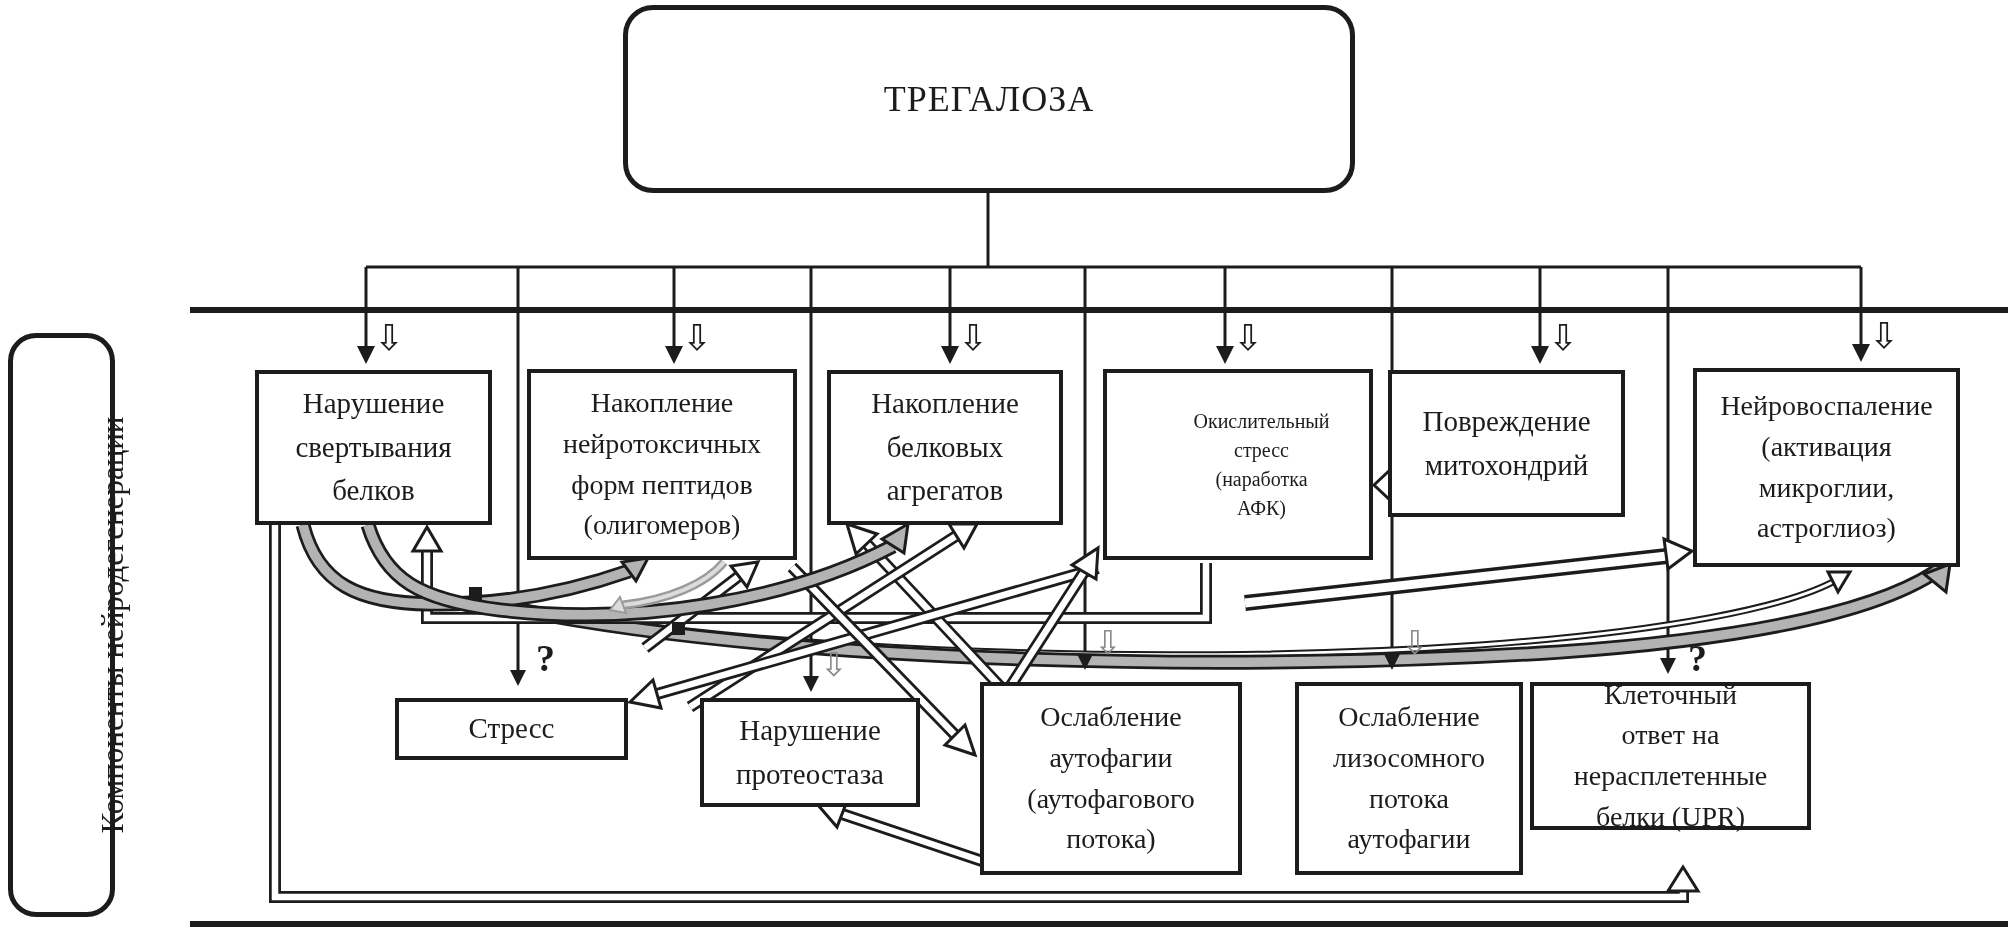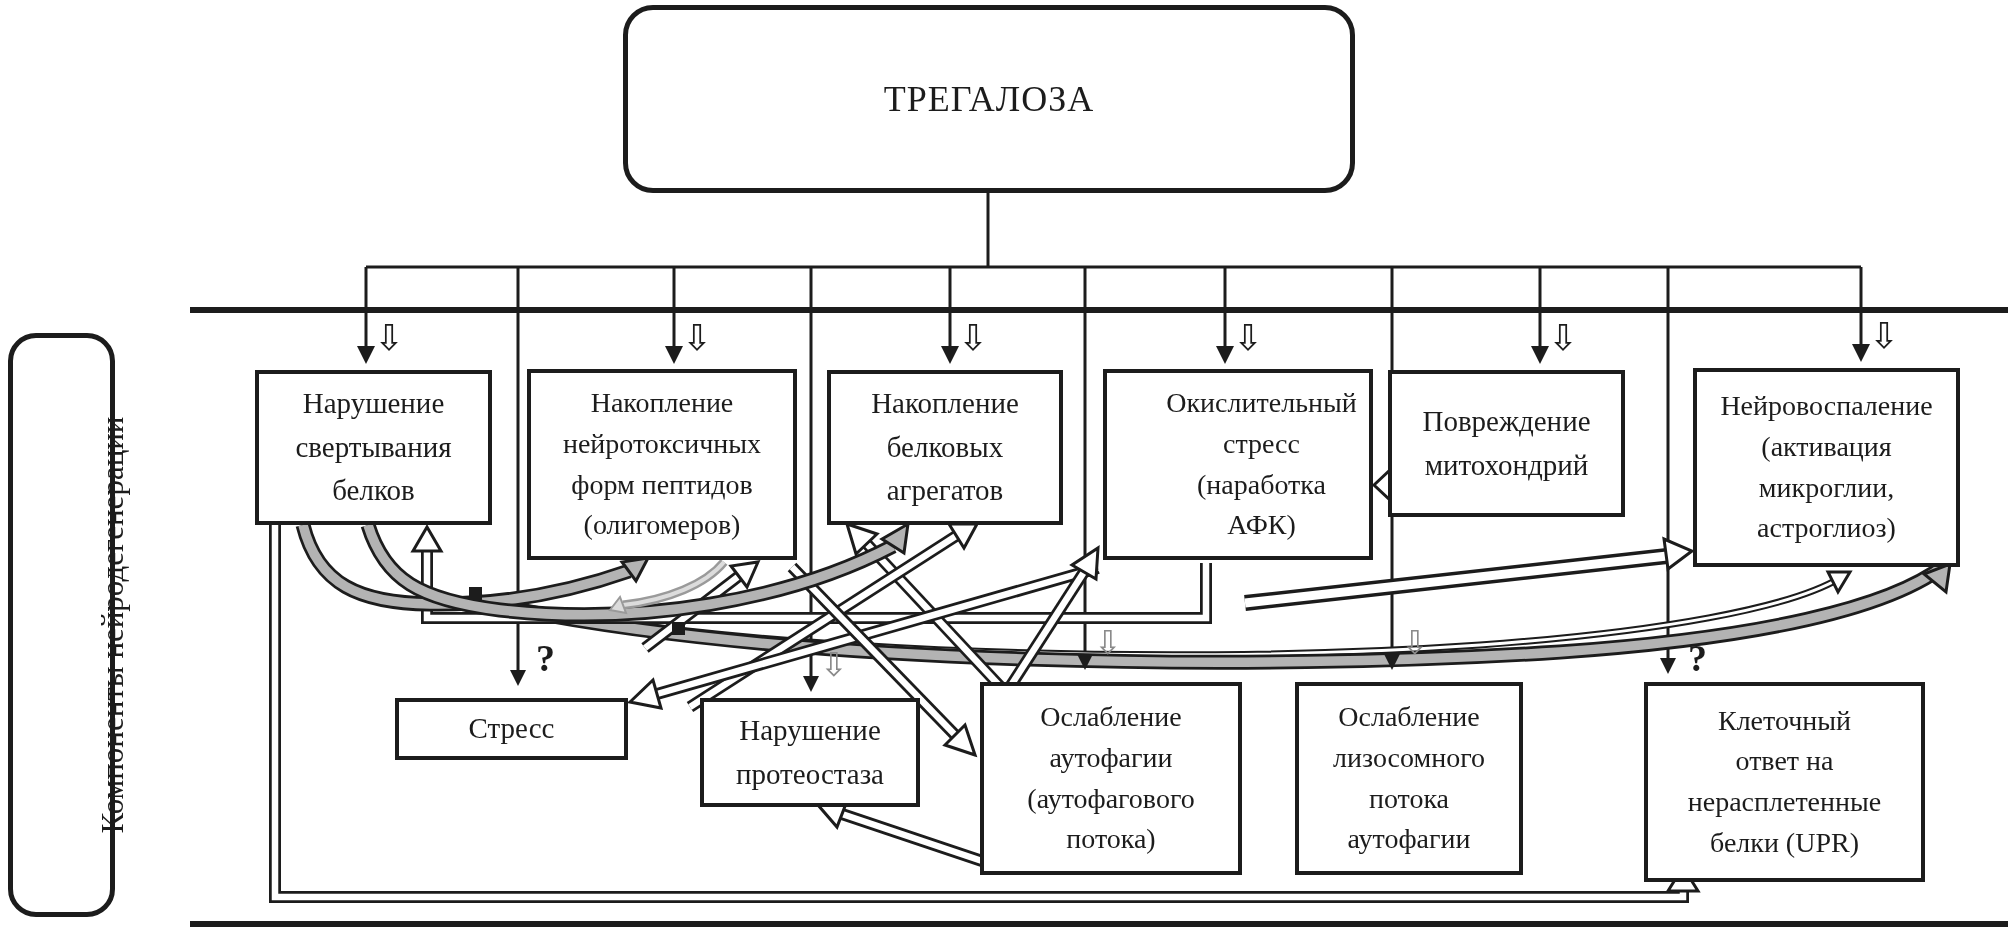--- a/index.html
+++ b/index.html
@@ -146,21 +146,21 @@
   <div class="box" style="left:255px;top:370px;width:237px;height:155px;"><span>Нарушение
 свертывания
 белков</span></div>
   <div class="box" style="left:527px;top:369px;width:270px;height:191px;font-size:28px;line-height:1.45;"><span>Накопление
 нейротоксичных
 форм пептидов
 (олигомеров)</span></div>
   <div class="box" style="left:827px;top:370px;width:236px;height:155px;"><span>Накопление
 белковых
 агрегатов</span></div>
-  <div class="box" style="left:1103px;top:369px;width:270px;height:191px;font-size:28px;line-height:1.45;padding-left:47px;"><span>Окислительный
+  <div class="box" style="left:1103px;top:369px;width:270px;height:191px;font-size:20px;line-height:1.45;padding-left:47px;"><span>Окислительный
 стресс
 (наработка
 АФК)</span></div>
   <div class="box" style="left:1388px;top:370px;width:237px;height:147px;"><span>Повреждение
 митохондрий</span></div>
   <div class="box" style="left:1693px;top:368px;width:267px;height:199px;font-size:28px;line-height:1.45;"><span>Нейровоспаление
 (активация
 микроглии,
 астроглиоз)</span></div>
 
@@ -168,21 +168,21 @@
   <div class="box" style="left:700px;top:698px;width:220px;height:109px;"><span>Нарушение
 протеостаза</span></div>
   <div class="box" style="left:980px;top:682px;width:262px;height:193px;font-size:28px;line-height:1.45;"><span>Ослабление
 аутофагии
 (аутофагового
 потока)</span></div>
   <div class="box" style="left:1295px;top:682px;width:228px;height:193px;font-size:28px;line-height:1.45;"><span>Ослабление
 лизосомного
 потока
 аутофагии</span></div>
-  <div class="box" style="left:1644px;top:682px;width:281px;height:200px;font-size:28px;line-height:1.45;"><span>Клеточный
+  <div class="box" style="left:1530px;top:682px;width:281px;height:148px;font-size:28px;line-height:1.45;"><span>Клеточный
 ответ на
 нерасплетенные
 белки (UPR)</span></div>
 
   <span class="dwn" style="left:374px;top:320px;">⇩</span>
   <span class="dwn" style="left:682px;top:320px;">⇩</span>
   <span class="dwn" style="left:958px;top:320px;">⇩</span>
   <span class="dwn" style="left:1233px;top:320px;">⇩</span>
   <span class="dwn" style="left:1548px;top:320px;">⇩</span>
   <span class="dwn" style="left:1869px;top:318px;">⇩</span>

